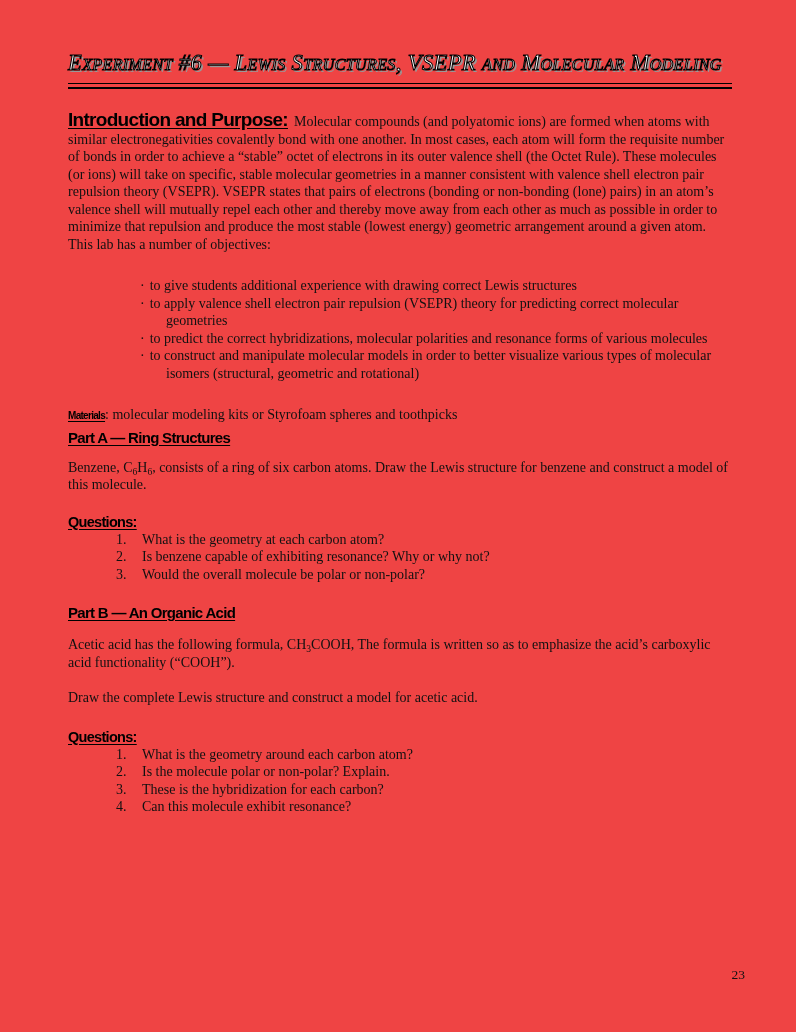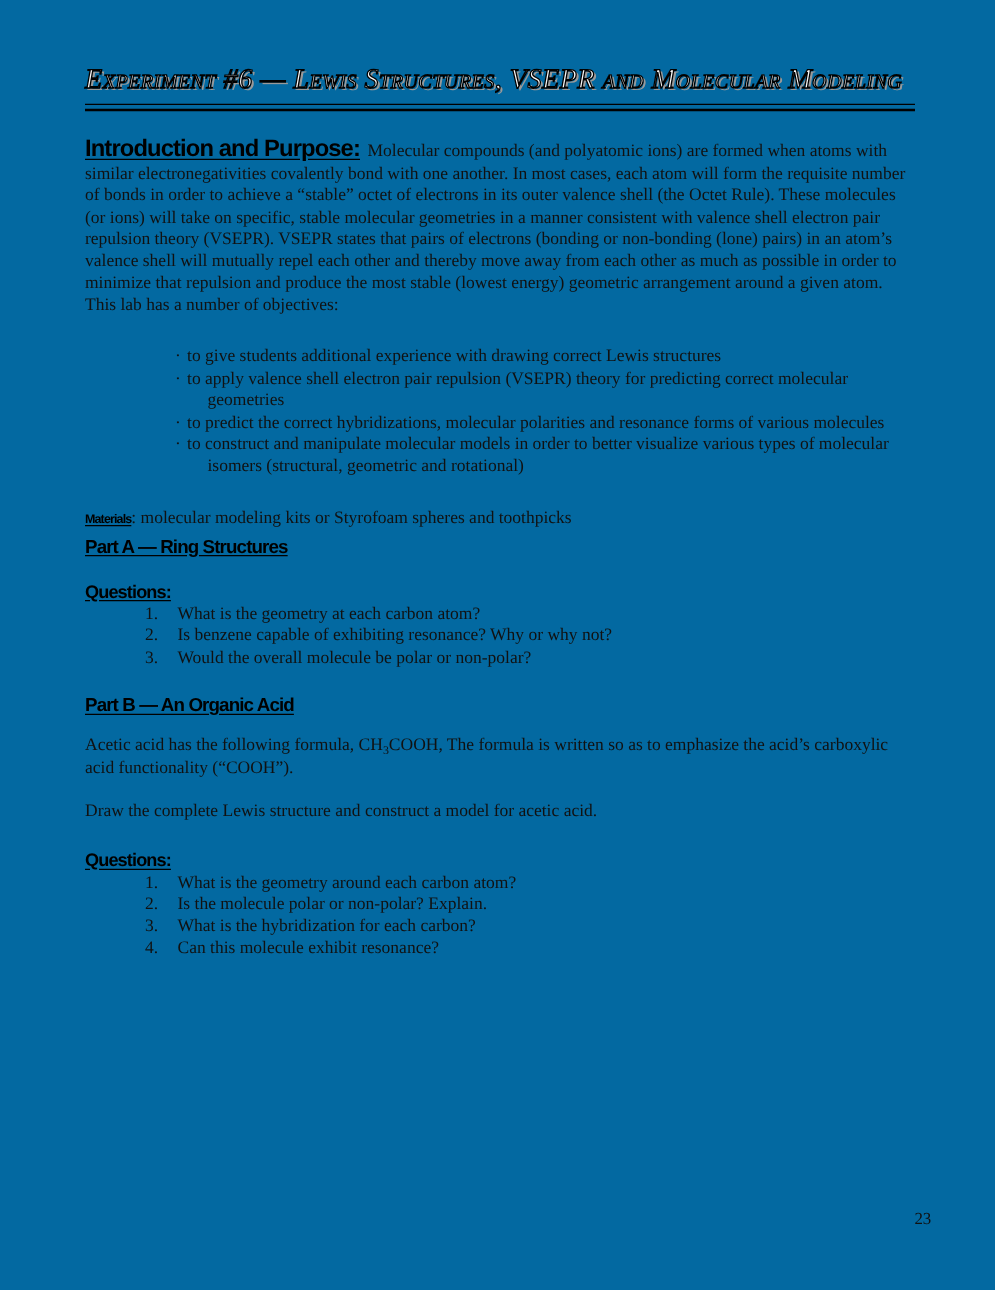--- a/index.html
+++ b/index.html
@@ -1,21 +1,21 @@
 <!DOCTYPE html>
 <html><head>
 <meta charset="utf-8">
 <style>
   html, body { margin: 0; padding: 0; background: #e8e8e8; }
   .page {
     position: relative;
     width: 796px;
     height: 1032px;
     margin: 0 auto;
-    background: #0369a1;
+    background: #ef4444;
     box-sizing: border-box;
     padding: 50px 64px 0 68px;
     font-family: "Liberation Serif", serif;
     font-size: 14px;
     line-height: 17.5px;
     color: #111;
     overflow: hidden;
   }
 
   
@@ -115,39 +115,40 @@
     <div class="obj-item"><span class="bullet">·</span><span>to give students additional experience with drawing correct Lewis structures</span></div>
     <div class="obj-item"><span class="bullet">·</span><span>to apply valence shell electron pair repulsion (VSEPR) theory for predicting correct molecular geometries</span></div>
     <div class="obj-item"><span class="bullet">·</span><span>to predict the correct hybridizations, molecular polarities and resonance forms of various molecules</span></div>
     <div class="obj-item"><span class="bullet">·</span><span>to construct and manipulate molecular models in order to better visualize various types of molecular isomers (structural, geometric and rotational)</span></div>
   </div>
 
   <p class="para mt-materials"><span class="hd" style="font-size:10px;">Materials</span><span>:  molecular modeling kits or Styrofoam spheres and toothpicks</span></p>
 
   <h2 class="section-heading hd mt-parta">Part A — Ring Structures</h2>
 
+  <p class="para mt-benzene"><span>Benzene, C</span><sub class="chem">6</sub><span>H</span><sub class="chem">6</sub><span>, consists of a ring of six carbon atoms.  Draw the Lewis structure for benzene and construct a model of this molecule.</span></p>
 
   <h2 class="section-heading hd mt-questions" style="font-size:14.5px;">Questions:</h2>
 
   <div class="qlist">
     <div class="q-item"><span class="qnum">1.</span><span>What is the geometry at each carbon atom?</span></div>
     <div class="q-item"><span class="qnum">2.</span><span>Is benzene capable of exhibiting resonance?  Why or why not?</span></div>
     <div class="q-item"><span class="qnum">3.</span><span>Would the overall molecule be polar or non-polar?</span></div>
   </div>
 
   <h2 class="section-heading hd mt-partb">Part B — An Organic Acid</h2>
 
   <p class="para mt-acetic"><span>Acetic acid has the following formula, CH</span><sub class="chem">3</sub><span>COOH, The formula is written so as to emphasize the acid’s carboxylic acid functionality (“COOH”).</span></p>
 
   <p class="para mt-draw">Draw the complete Lewis structure and construct a model for acetic acid.</p>
 
   <h2 class="section-heading hd mt-questions-b" style="font-size:14.5px;">Questions:</h2>
 
   <div class="qlist">
     <div class="q-item"><span class="qnum">1.</span><span>What is the geometry around each carbon atom?</span></div>
     <div class="q-item"><span class="qnum">2.</span><span>Is the molecule polar or non-polar? Explain.</span></div>
-    <div class="q-item"><span class="qnum">3.</span><span>What is the hybridization for each carbon?</span></div>
+    <div class="q-item"><span class="qnum">3.</span><span>These is the hybridization for each carbon?</span></div>
     <div class="q-item"><span class="qnum">4.</span><span>Can this molecule exhibit resonance?</span></div>
   </div>
 
   <div class="page-number">23</div>
 
 </div>
 
 </body></html>

